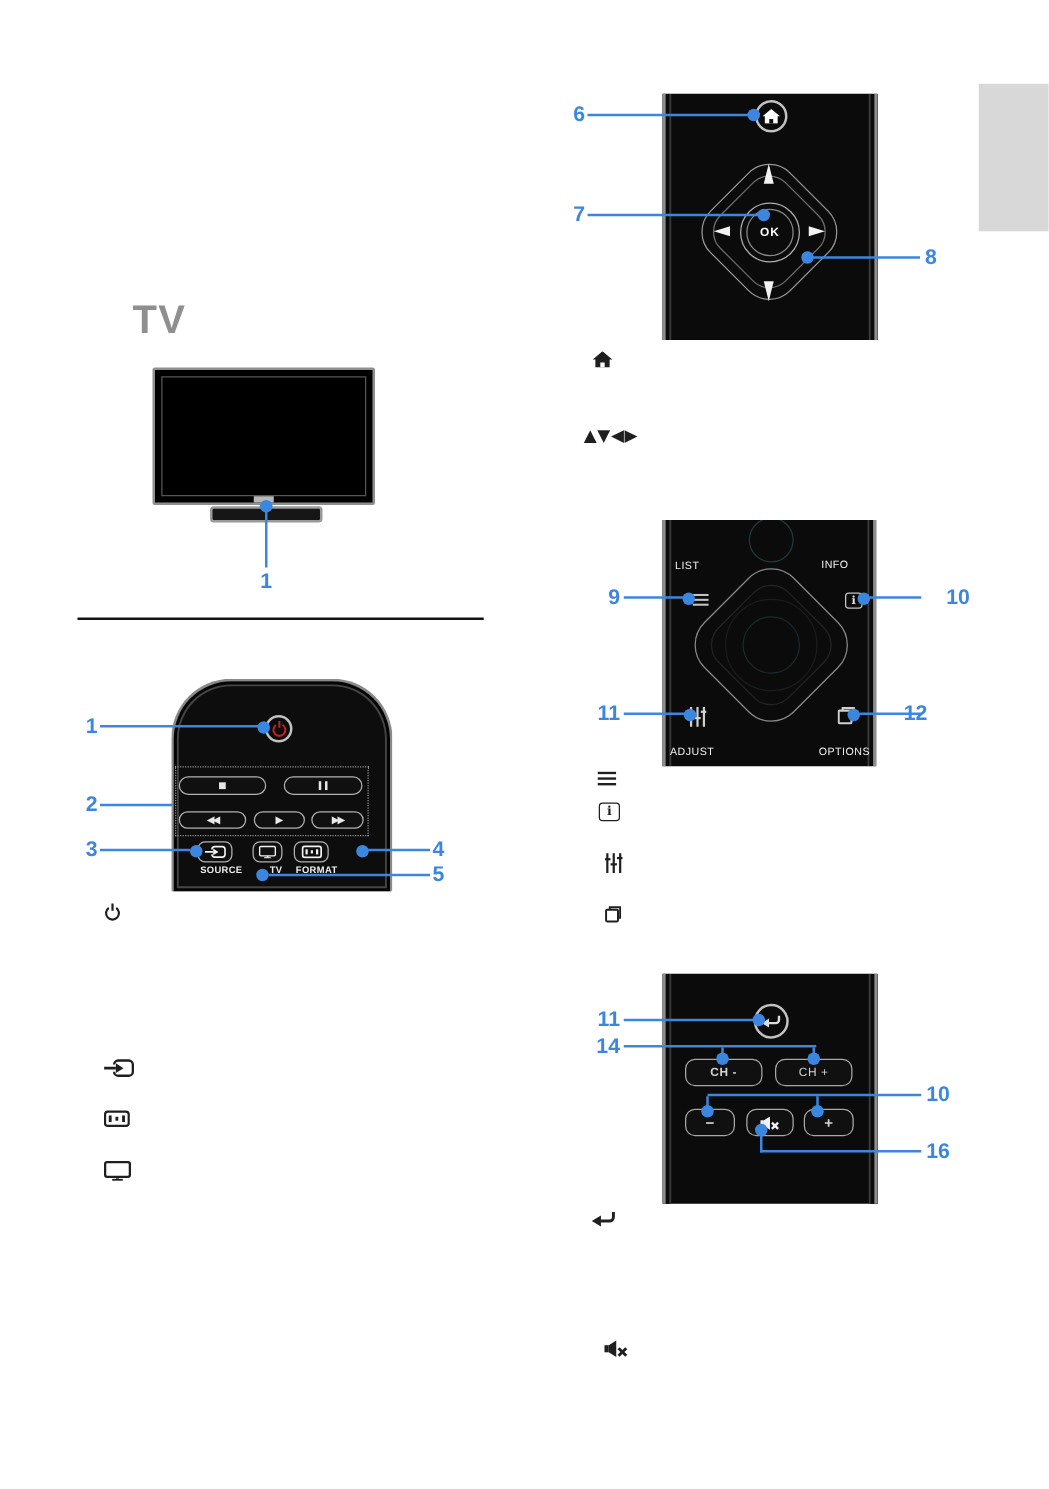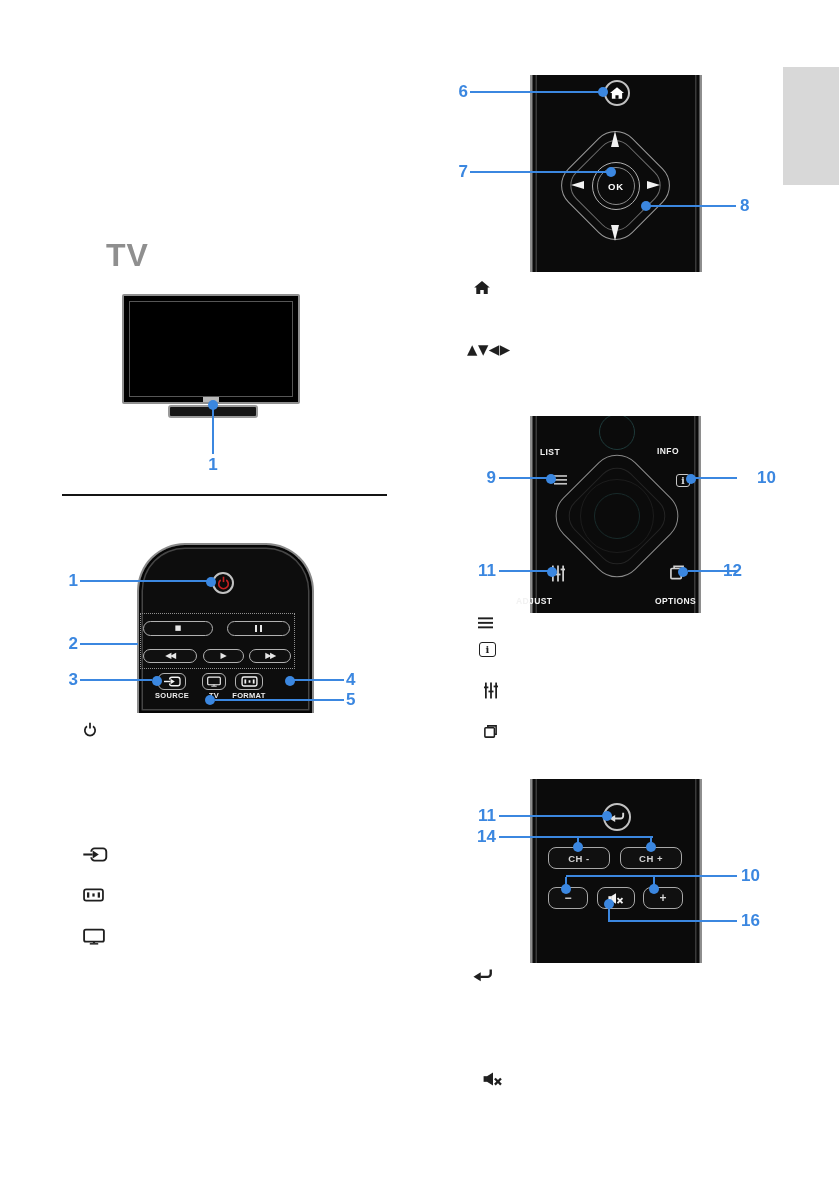--- a/index.html
+++ b/index.html
@@ -12,22 +12,22 @@
   .num.c{text-align:center}
   .cl{position:absolute;height:2.4px;background:var(--blue)}
   .clv{position:absolute;width:2.4px;background:var(--blue)}
   .dot{position:absolute;width:10px;height:10px;border-radius:50%;background:var(--blue);z-index:6}
   .rembody{position:absolute;background:#0b0b0b;
     box-shadow:inset 2.5px 0 0 #8e8e8e, inset -2.5px 0 0 #8e8e8e,
                inset 5.5px 0 0 #0b0b0b, inset -5.5px 0 0 #0b0b0b,
                inset 7px 0 0 #3a3a3a, inset -7px 0 0 #3a3a3a;}
   .btn{position:absolute;background:#101010;border:1.6px solid #b2b2b2;border-radius:8px;
        display:flex;align-items:center;justify-content:center;color:#e6e6e6}
-  .lbl{position:absolute;color:#ededed;font-weight:bold;font-size:7.5px;letter-spacing:.3px;text-align:center}
-  .lbl2{position:absolute;color:#f2f2f2;font-weight:bold;font-size:8.5px;letter-spacing:.4px}
+  .lbl{position:absolute;color:#ededed;font-weight:bold;font-size:7.5px;letter-spacing:.3px;text-align:right}
+  .lbl2{position:absolute;color:#f2f2f2;font-weight:normal;font-size:8.5px;letter-spacing:.4px}
   .circbtn{position:absolute;border:2px solid #c2c2c2;border-radius:50%;background:#0b0b0b;
            display:flex;align-items:center;justify-content:center}
   .diam{position:absolute;border:1.6px solid #9a9a9a;transform:rotate(45deg);background:transparent}
   .icon{display:inline-flex;align-items:center;justify-content:center;line-height:0}
   .dark-ic{color:#1f1f1f;--halo:#fff}
   .lite-ic{color:#f2f2f2;--halo:#0d0d0d}
   .silver-ic{color:#dcdcdc;--halo:#0b0b0b}
   .tri{width:0;height:0;position:absolute}
   .glyph{font-family:"DejaVu Sans",sans-serif;line-height:1}
   .infobox{position:absolute;border-radius:3px;display:flex;align-items:center;justify-content:center;
@@ -237,21 +237,21 @@
   <span class="icon abs" style="left:551px;top:565px;color:#d0d0d0">
     <svg width="14" height="17" viewBox="0 0 15 18">
       <line x1="2" y1="0.5" x2="2" y2="17.5" stroke="currentColor" stroke-width="1.9"></line>
       <line x1="7.5" y1="0.5" x2="7.5" y2="17.5" stroke="currentColor" stroke-width="1.9"></line>
       <line x1="13" y1="0.5" x2="13" y2="17.5" stroke="currentColor" stroke-width="1.9"></line>
       <rect x="-0.7" y="4.7" width="5.4" height="1.9" fill="currentColor"></rect>
       <rect x="4.8" y="9.1" width="5.4" height="1.9" fill="currentColor"></rect>
       <rect x="10.3" y="3.7" width="5.4" height="1.9" fill="currentColor"></rect>
     </svg>
   </span>
-  <div class="lbl2" style="left:516px;top:596px">ADJUST</div>
+  <div class="lbl2" style="left:536px;top:596px">ADJUST</div>
   <div class="num r" style="left:474px;top:561px">11</div>
   <div class="cl" style="left:499px;top:570px;width:49px"></div>
   <div class="dot" style="left:547px;top:567px"></div>
 
   <span class="icon abs" style="left:670px;top:565px;color:#d0d0d0">
     <svg width="14" height="15" viewBox="0 0 15 15">
       <path d="M4.4 3.2 V1 H14 V10.6 H12" fill="none" stroke="currentColor" stroke-width="1.8"></path>
       <rect x="1" y="3.2" width="11" height="10.8" rx="1" fill="none" stroke="currentColor" stroke-width="1.8"></rect>
     </svg>
   </span>
@@ -295,21 +295,21 @@
     </span>
   </div>
   <div class="num r" style="left:474px;top:806px">11</div>
   <div class="cl" style="left:499px;top:815px;width:105px"></div>
   <div class="dot" style="left:602px;top:811px"></div>
 
   <div class="btn" style="left:548px;top:847px;width:62px;height:22px;border-width:1.8px;border-color:#a8a8a8">
     <span style="font-size:9.5px;letter-spacing:.5px;color:#d4d4d4;font-weight:bold">CH -</span>
   </div>
   <div class="btn" style="left:620px;top:847px;width:62px;height:22px;border-width:1.8px;border-color:#a8a8a8">
-    <span style="font-size:9.5px;letter-spacing:.5px;color:#d4d4d4;font-weight:bold">CH +</span>
+    <span style="font-size:9.5px;letter-spacing:.5px;color:#d4d4d4;font-weight:normal">CH +</span>
   </div>
   <div class="num r" style="left:474px;top:827px">14</div>
   <div class="cl" style="left:499px;top:836px;width:154px"></div>
   <div class="clv" style="left:577px;top:838px;height:8px"></div>
   <div class="clv" style="left:650px;top:838px;height:8px"></div>
   <div class="dot" style="left:573px;top:842px"></div>
   <div class="dot" style="left:646px;top:842px"></div>
 
   <div class="btn" style="left:548px;top:887px;width:40px;height:22px;border-width:1.8px;border-color:#a8a8a8">
     <span style="font-size:12px;color:#d4d4d4;font-weight:bold">−</span>

